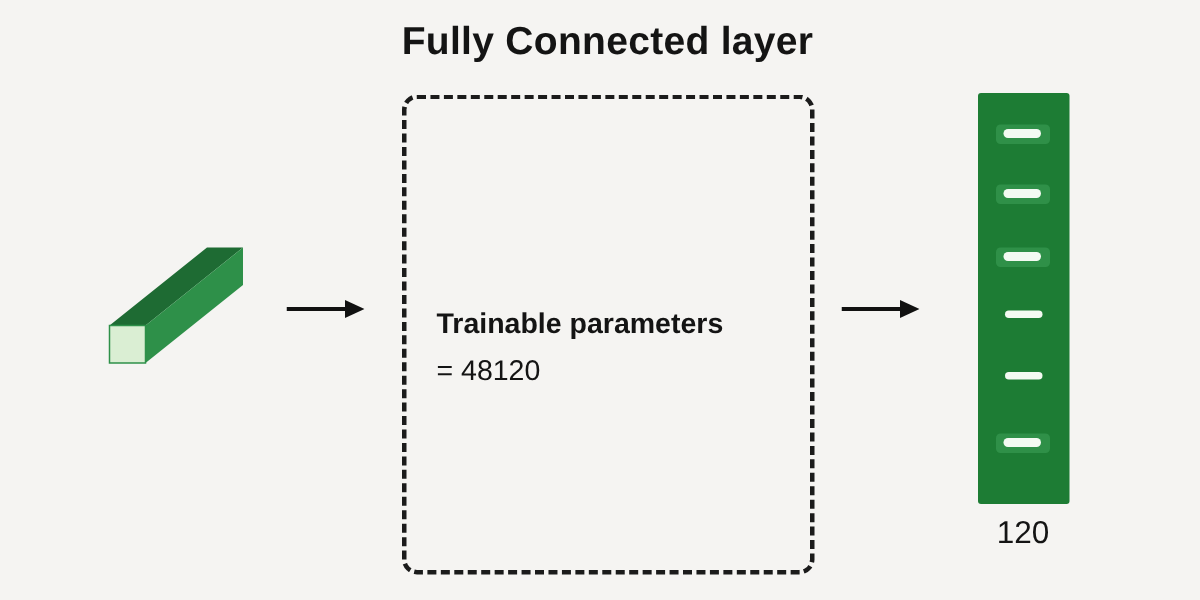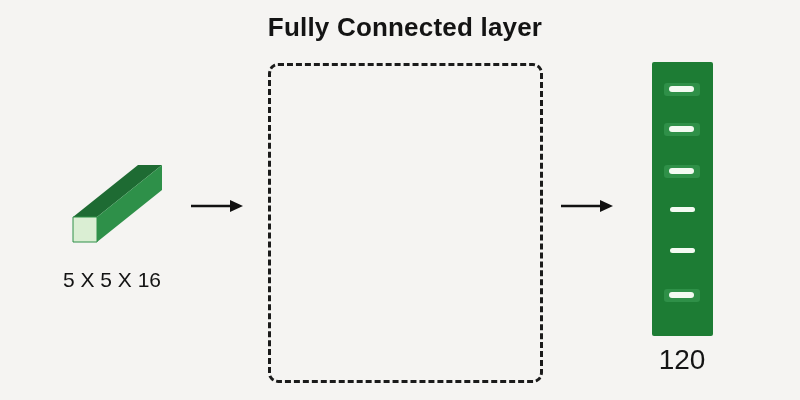--- a/index.html
+++ b/index.html
@@ -105,45 +105,46 @@
     width: 25px;
     height: 5px;
     border-radius: 2.5px;
     background: var(--dash-white, #f3faf2);
   }
   .output-label {
     position: absolute;
     left: 682px;
     top: 344px;
     transform: translateX(-50%);
-    font-size: 28px;
+    font-size: 21px;
     color: var(--text, #141414);
   }
 </style>
 </head>
 <body>
 
 <div class="stage">
 
   <div class="title">Fully Connected layer</div>
 
   <svg class="prism-svg" viewBox="0 0 110 95" aria-hidden="true">
     <polygon class="prism-top" points="13,62 37,62 102,10 78,10"></polygon>
     <polygon class="prism-side" points="37,62 102,10 102,35 37,87"></polygon>
     <polygon class="prism-front" points="13,62 37,62 37,87 13,87"></polygon>
   </svg>
-  <div class="input-label">5 X 5 X 16</div>
 
   <svg class="flow-arrow arrow-1" viewBox="0 0 52 16" aria-hidden="true">
     <line x1="0" y1="8" x2="40" y2="8"></line>
     <polygon points="39,2 52,8 39,14"></polygon>
   </svg>
 
   <div class="params-box">
     <div class="params-text">
+      <div class="params-heading">Trainable parameters</div>
+      <div class="params-line">= 48120</div>
     </div>
   </div>
 
   <svg class="flow-arrow arrow-2" viewBox="0 0 52 16" aria-hidden="true">
     <line x1="0" y1="8" x2="40" y2="8"></line>
     <polygon points="39,2 52,8 39,14"></polygon>
   </svg>
 
   <div class="fc-bar">
     <div class="weight-pill" style="top:21px">

